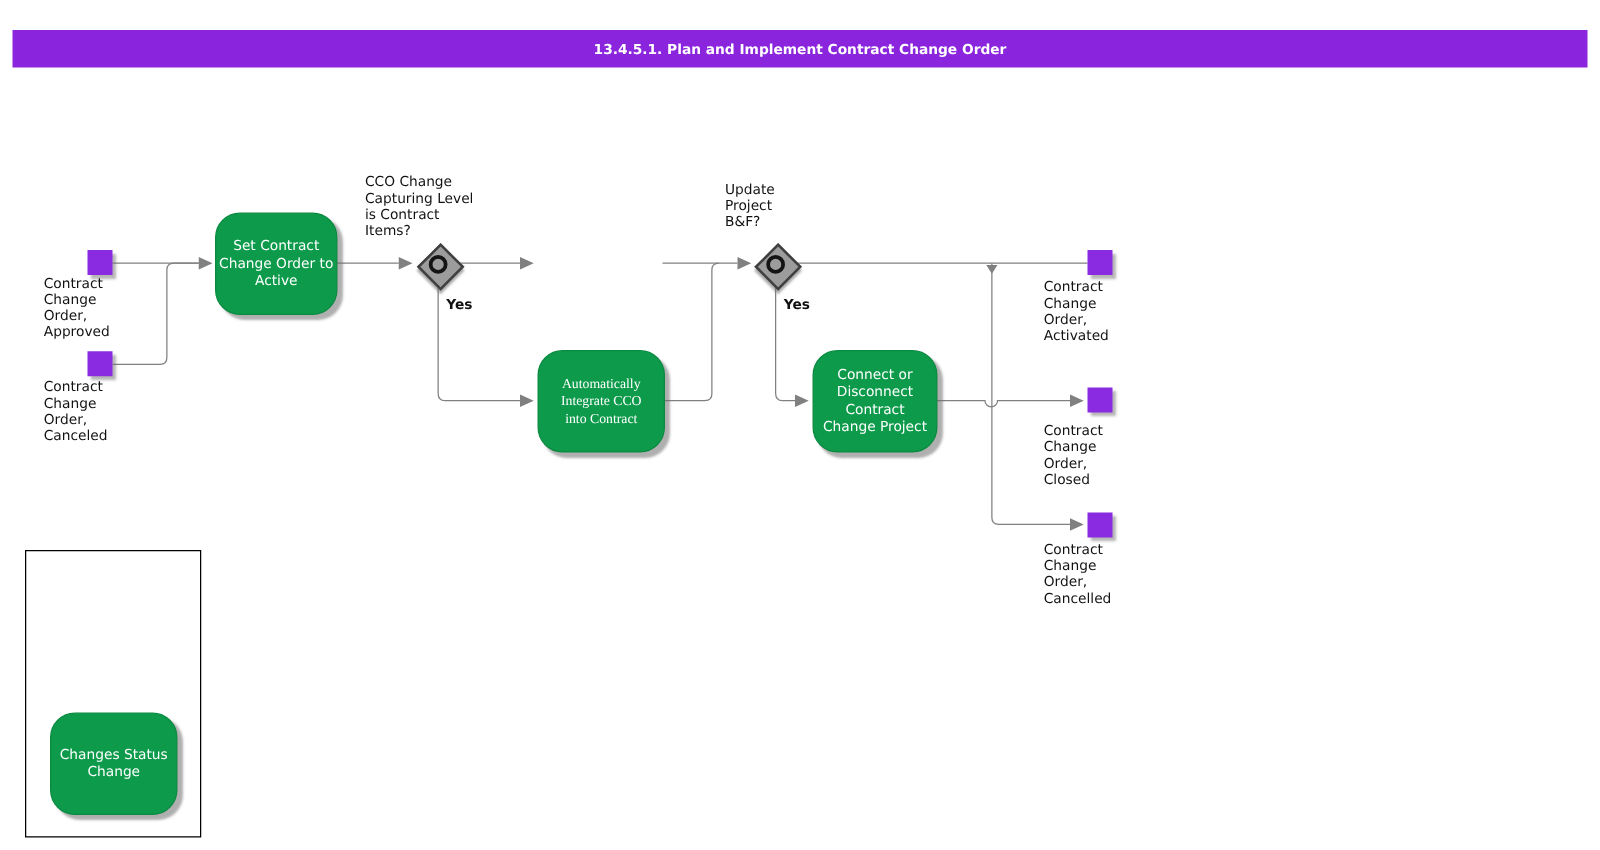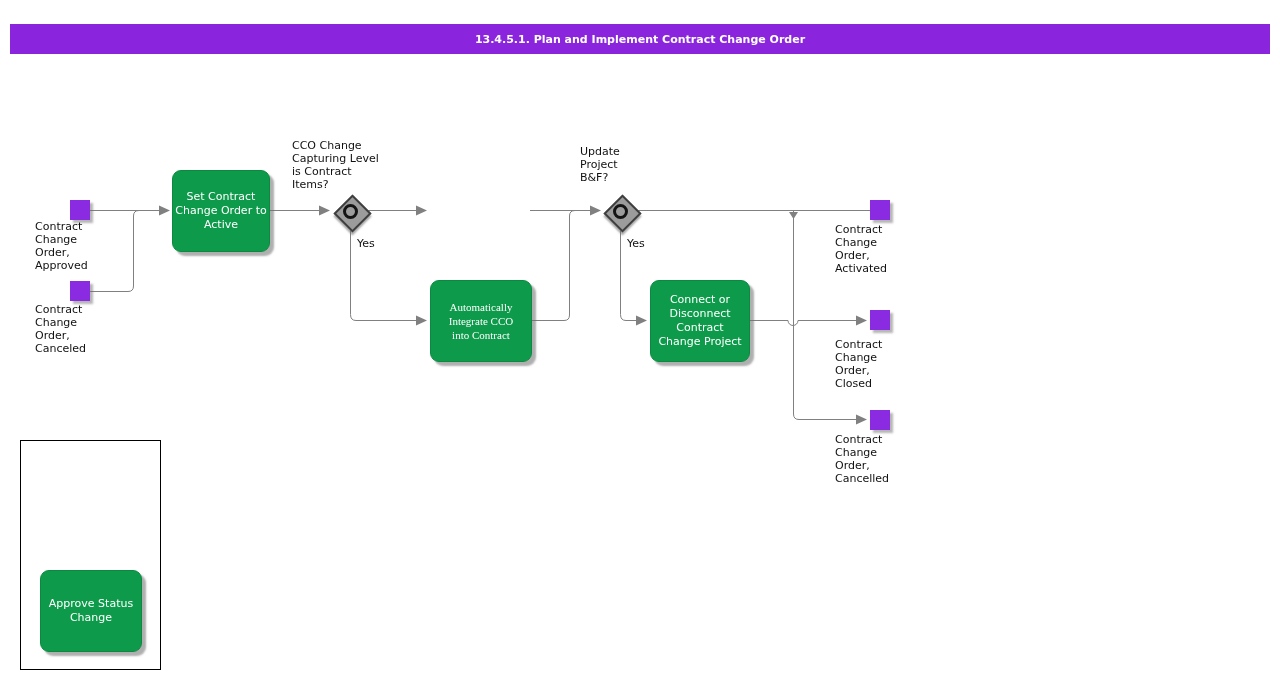--- a/index.html
+++ b/index.html
@@ -7,42 +7,42 @@
     position:relative;width:1280px;height:680px;background:#ffffff;overflow:hidden;
     font-family:"DejaVu Sans","Liberation Sans",sans-serif;
   }
   .titlebar{
     position:absolute;left:10px;top:24px;width:1260px;height:30px;
     background:#8a24dd;color:#ffffff;font-size:11px;font-weight:bold;
     display:flex;align-items:center;justify-content:center;
   }
   .connectors{position:absolute;left:0;top:0;}
   .task{
-    position:absolute;background:#0d9b4b;border:1px solid #0a8a41;border-radius:9px;
+    position:absolute;background:#0d9b4b;border:1px solid #0a8a41;border-radius:20px;
     color:#ffffff;font-size:11px;line-height:14px;text-align:center;white-space:pre-line;
     display:flex;align-items:center;justify-content:center;
     box-shadow:4px 4px 2px rgba(110,110,110,0.55);
   }
   .event-sq{
     position:absolute;width:20px;height:20px;background:#8a2be2;
     box-shadow:3px 3px 2px rgba(110,110,110,0.5);
   }
   .node-label{
     position:absolute;color:#111111;font-size:11px;line-height:13px;
     white-space:pre-line;
   }
   .gw-diamond{
     position:absolute;width:23px;height:23px;background:#9c9c9c;border:2px solid #3f3f3f;
     transform:rotate(45deg);box-shadow:2px 2px 2px rgba(110,110,110,0.6);
   }
   .gw-ring{
     position:absolute;width:9px;height:9px;border:3px solid #141414;border-radius:50%;
     background:transparent;
   }
-  .yes-label{position:absolute;color:#111111;font-size:11px;line-height:13px;}
+  .yes-label{position:absolute;color:#111111;font-size:11px;line-height:13px;font-weight:bold;}
   .legend-frame{
     position:absolute;left:20px;top:440px;width:139px;height:228px;
     background:#ffffff;border:1px solid #000000;
   }
 </style>
 </head>
 <body>
 
 <div class="stage">
 
@@ -128,16 +128,16 @@
 Order,
 Closed</div>
 
   <div class="event-sq" style="left:870px;top:410px;"></div>
   <div class="node-label" style="left:835px;top:433px;width:90px;">Contract
 Change
 Order,
 Cancelled</div>
 
   <div class="legend-frame"></div>
-  <div class="task" style="left:40px;top:570px;width:100px;height:80px;">Approve Status
+  <div class="task" style="left:40px;top:570px;width:100px;height:80px;">Changes Status
 Change</div>
 
 </div>
 
 </body></html>

